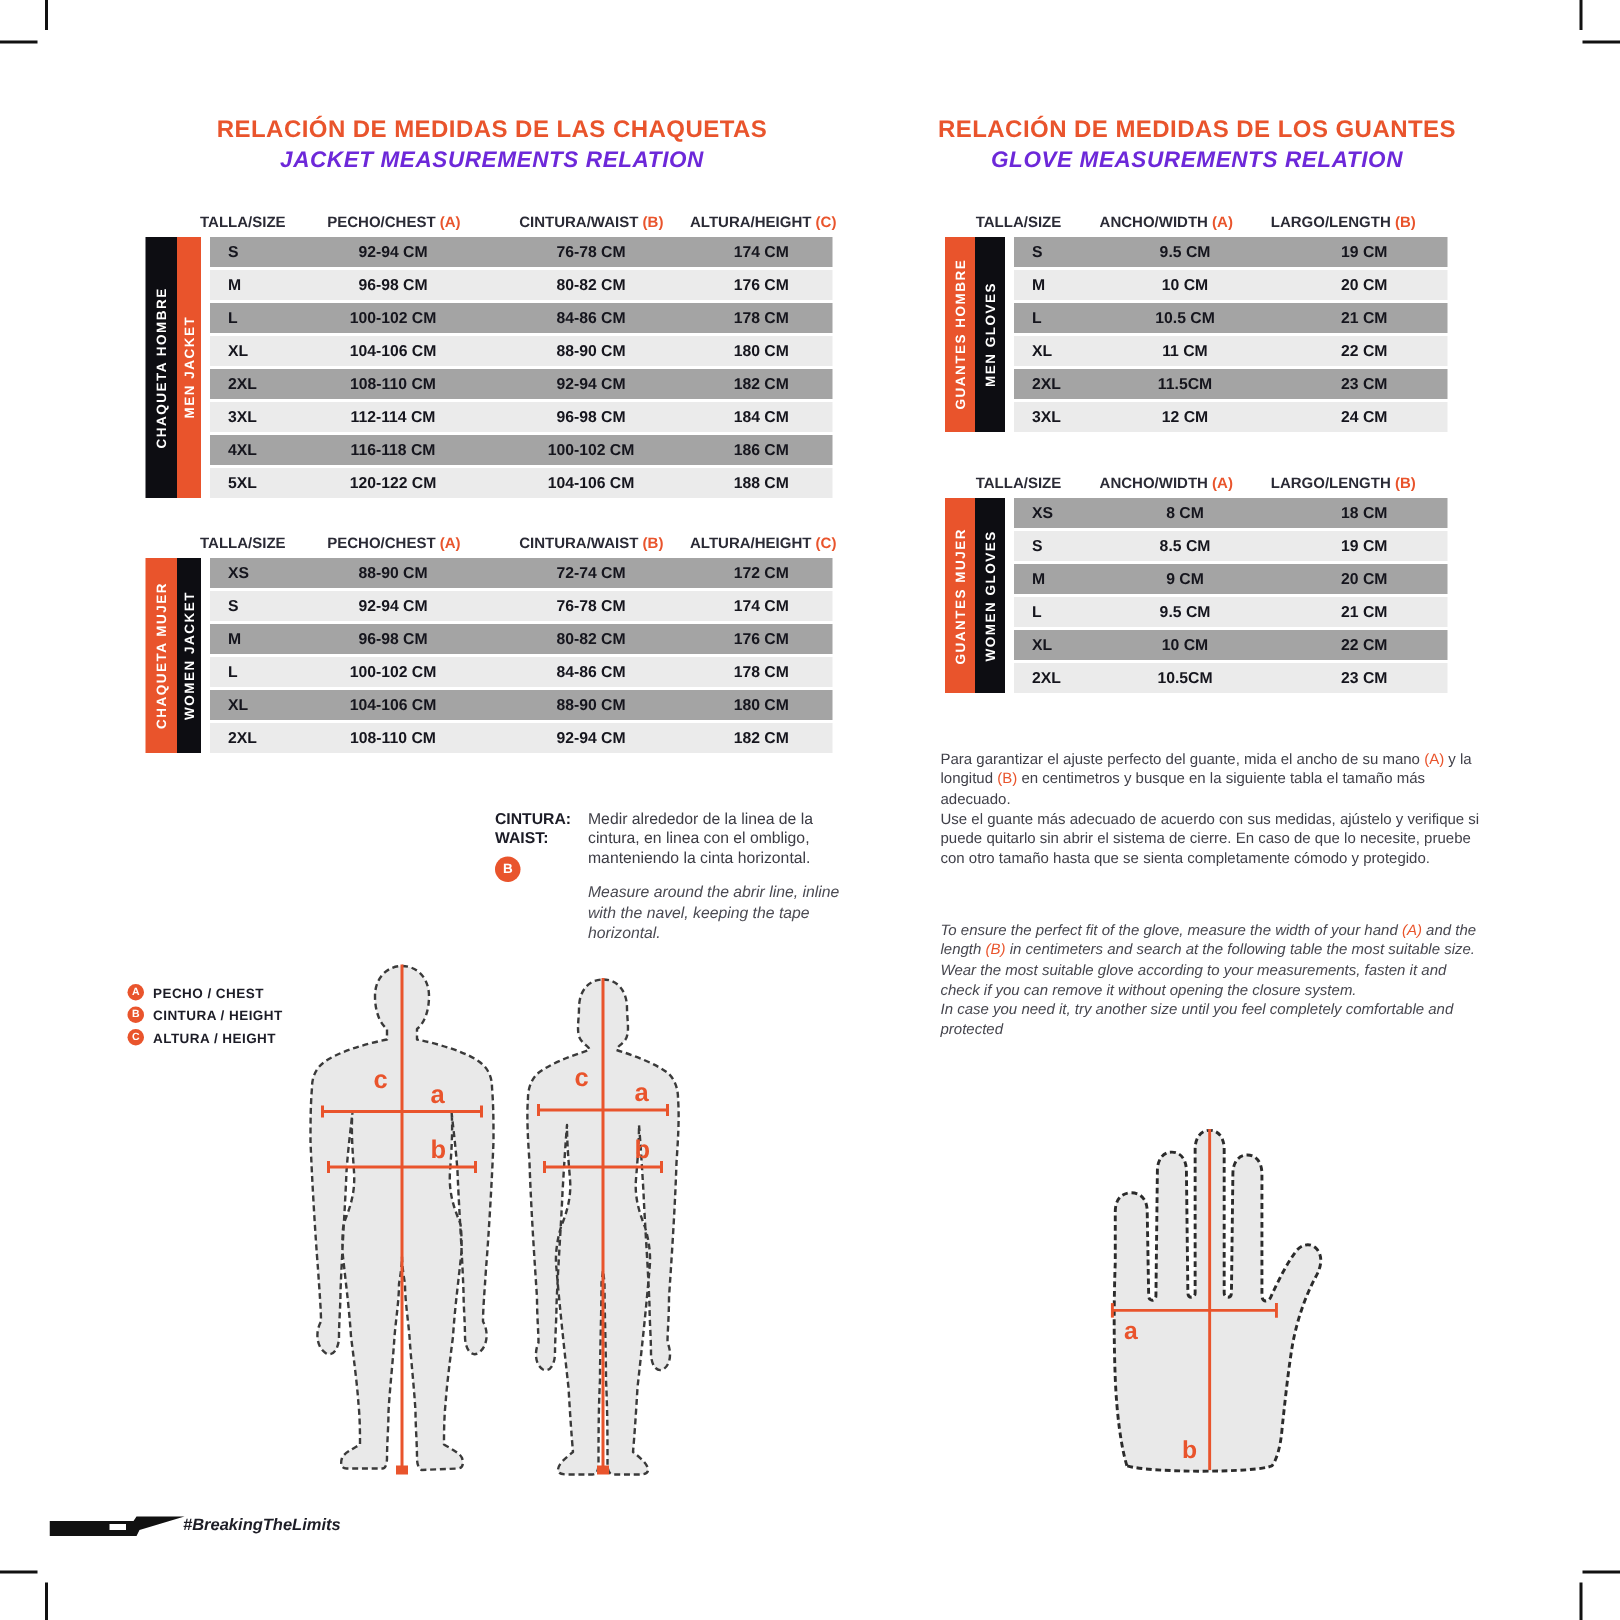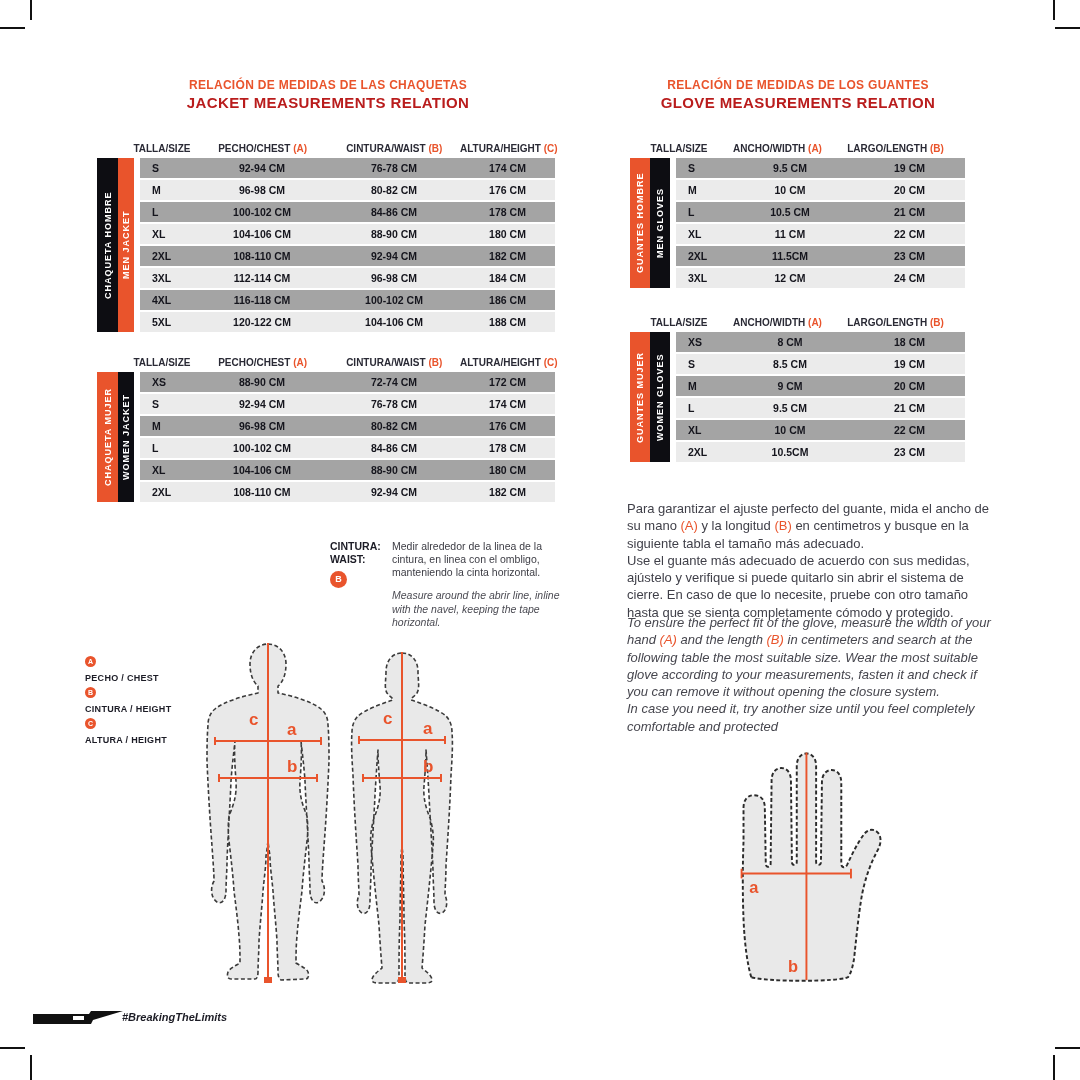--- a/index.html
+++ b/index.html
@@ -5,22 +5,22 @@
   html,body{margin:0;padding:0;background:#fff;}
   .page{position:relative;width:1080px;height:1080px;background:#ffffff;
         font-family:"Liberation Sans",sans-serif;overflow:hidden;
         outline:1px solid #d9d9d9;}
   .abs{position:absolute;}
   .orange{color:#E9542C;}
   
   .crop{position:absolute;background:#111;}
   
   .title-block{text-align:center;}
-  .title-es{font-weight:bold;font-size:12px;letter-spacing:.3px;color:#E9542C;}
-  .title-en{font-weight:bold;font-size:15px;letter-spacing:.4px;color:#b91c1c;margin-top:2px;}
+  .title-es{font-weight:bold;font-size:16px;letter-spacing:.3px;color:#E9542C;}
+  .title-en{font-weight:bold;font-size:15px;letter-spacing:.4px;color:#6d28d9;margin-top:2px;font-style:italic;}
   
   .sizetable{position:absolute;}
   .thead{display:flex;align-items:flex-end;font-weight:bold;font-size:10px;
          color:#2a2a35;margin-bottom:4px;white-space:nowrap;}
   .thead .h{text-align:center;}
   .tbody{display:flex;}
   .bar{writing-mode:vertical-rl;transform:rotate(180deg);display:flex;
        align-items:center;justify-content:center;color:#fff;font-weight:bold;
        font-size:9px;letter-spacing:1px;white-space:nowrap;}
   .bar.black{background:#0d0d12;}
@@ -60,25 +60,25 @@
   .note .labels{width:56px;font-weight:bold;color:#1c1c26;}
   .note .labels div{line-height:1.2;}
   .keycircle{width:17px;height:17px;border-radius:50%;background:#E9542C;color:#fff;
              font-weight:bold;font-size:9px;display:flex;align-items:center;
              justify-content:center;margin-top:6px;}
   .note .txt{flex:1;padding-left:6px;}
   .note .txt .es{margin:0 0 10px 0;}
   .note .txt .en{margin:0;font-style:italic;color:#4a4a52;}
   
   .legend{display:flex;flex-direction:column;gap:4px;}
-  .legend-item{display:flex;gap:6px;flex-direction:column;}
+  .legend-item{display:flex;align-items:center;gap:6px;}
   .legend .keycircle{width:11px;height:11px;font-size:7px;margin-top:0;}
   .legend-label{font-weight:bold;font-size:9px;color:#1c1c26;letter-spacing:.3px;}
   
-  .para{font-size:13px;line-height:1.33;color:#3f3f48;margin:0;}
+  .para{font-size:10px;line-height:1.33;color:#3f3f48;margin:0;}
   .para.en{font-style:italic;color:#46464e;}
   
   .fig path.body{fill:#e9e9e9;stroke:#3a3a3a;stroke-width:1.6;
                  stroke-dasharray:4 2.5;stroke-linejoin:round;}
   .fig .mline{stroke:#E9542C;stroke-width:2;}
   .fig text{fill:#E9542C;font-family:"Liberation Sans",sans-serif;
             font-weight:bold;font-size:17px;}
   .hand path.body{fill:#e9e9e9;stroke:#2b2b2b;stroke-width:2;stroke-linejoin:round;}
   
   .hashtag{font-weight:bold;font-style:italic;font-size:11px;color:#1d1d26;}

